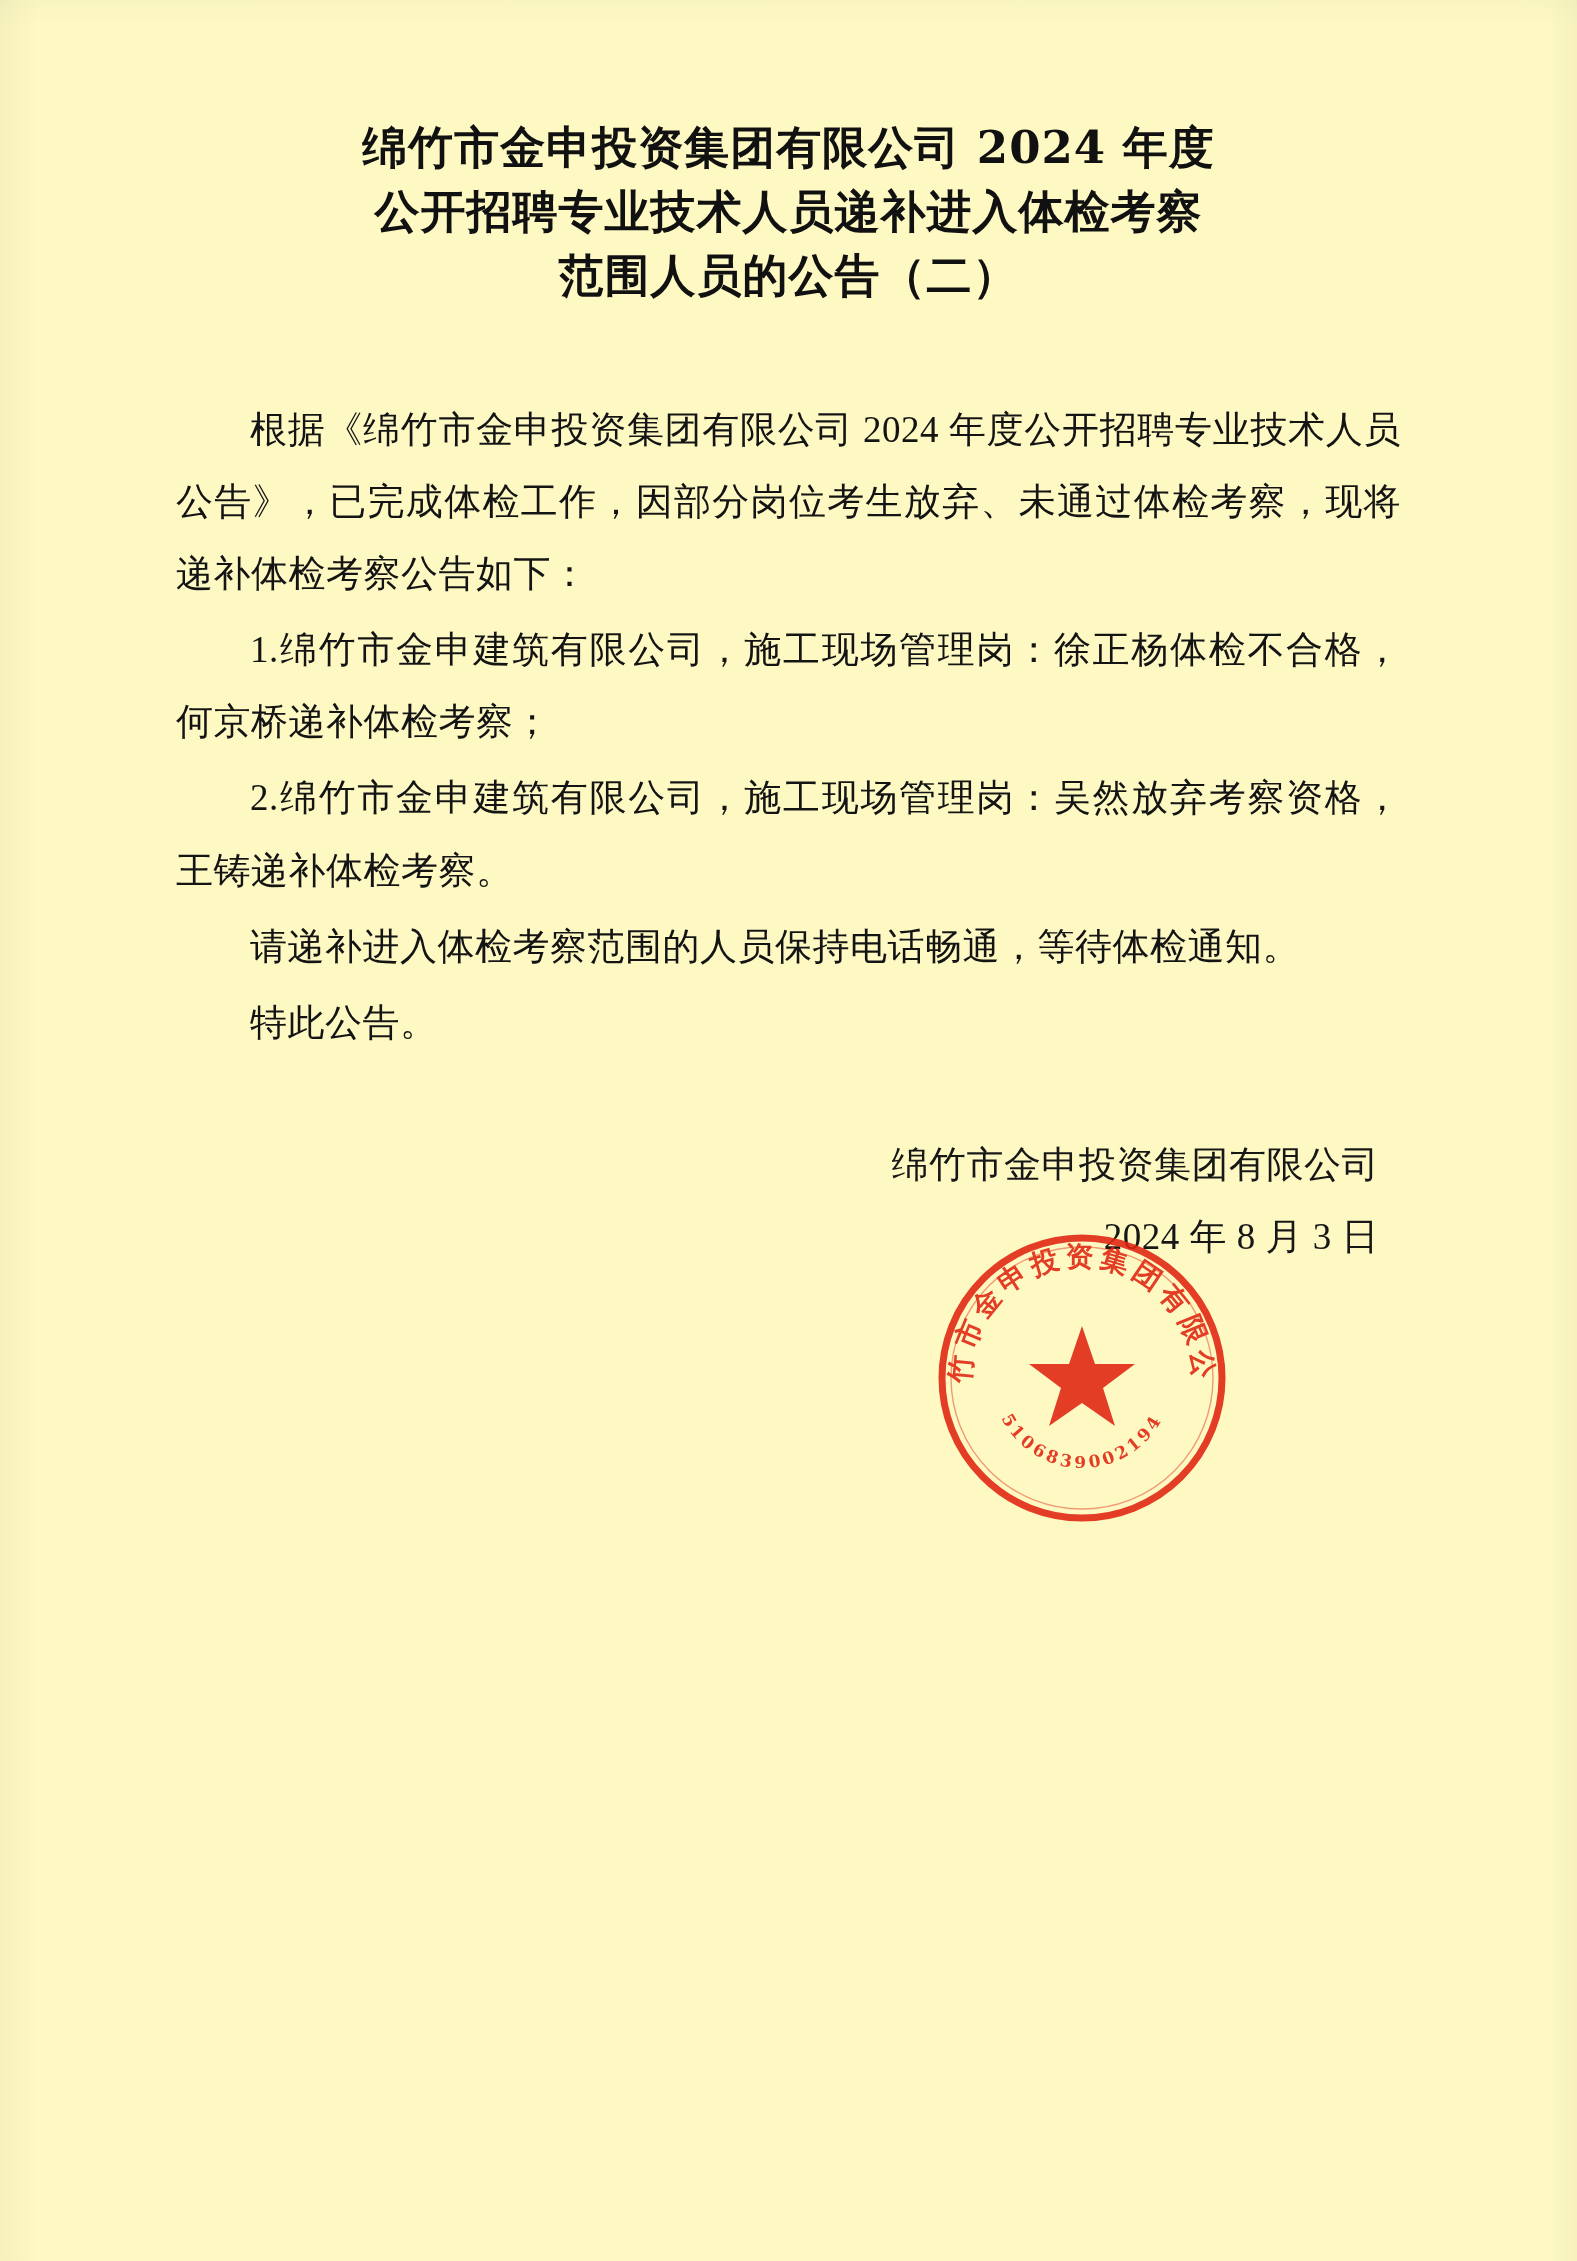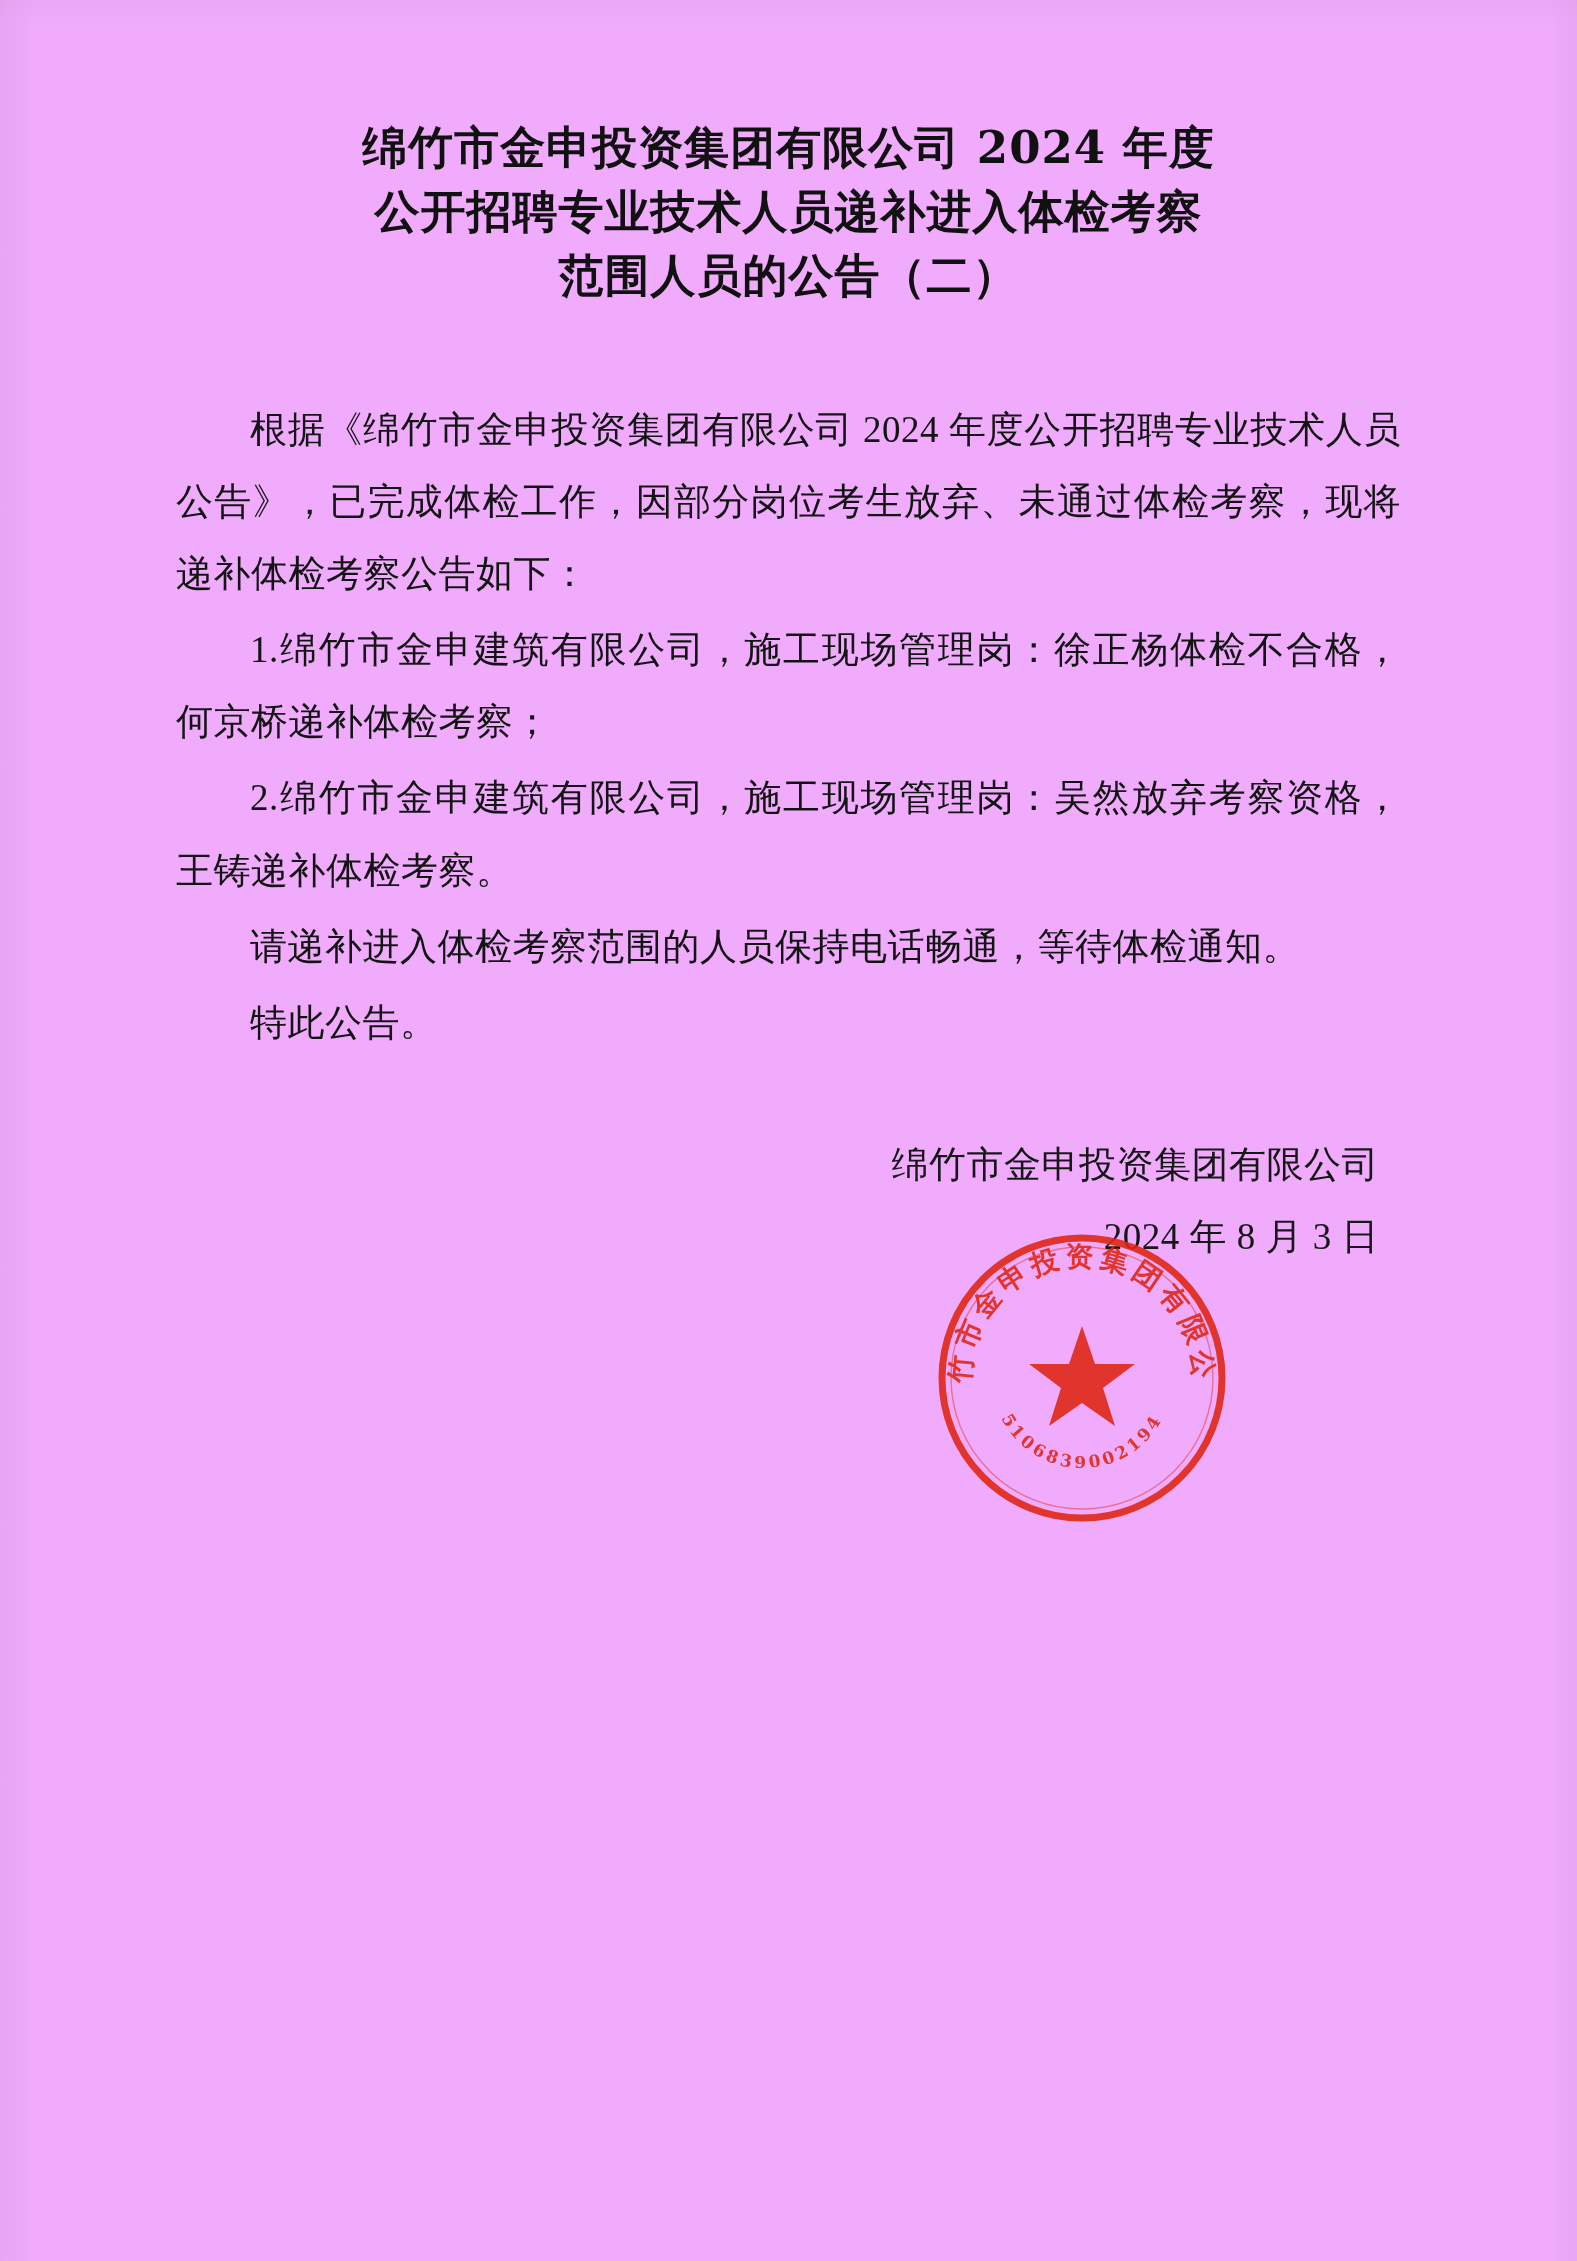--- a/index.html
+++ b/index.html
@@ -12,21 +12,21 @@
     height: 2261px;
     position: relative;
     font-family: "Liberation Serif", "DejaVu Serif", serif;
     color: #171717;
     overflow: hidden;
   }
 
   .page {
     position: absolute;
     inset: 0;
-    background: #f0abfc;
+    background: #fef9c3;
   }
 
   
   .page::after {
     content: "";
     position: absolute;
     inset: 0;
     pointer-events: none;
     background:
       linear-gradient(90deg, rgba(0,0,0,0.035) 0px, rgba(0,0,0,0) 38px),

